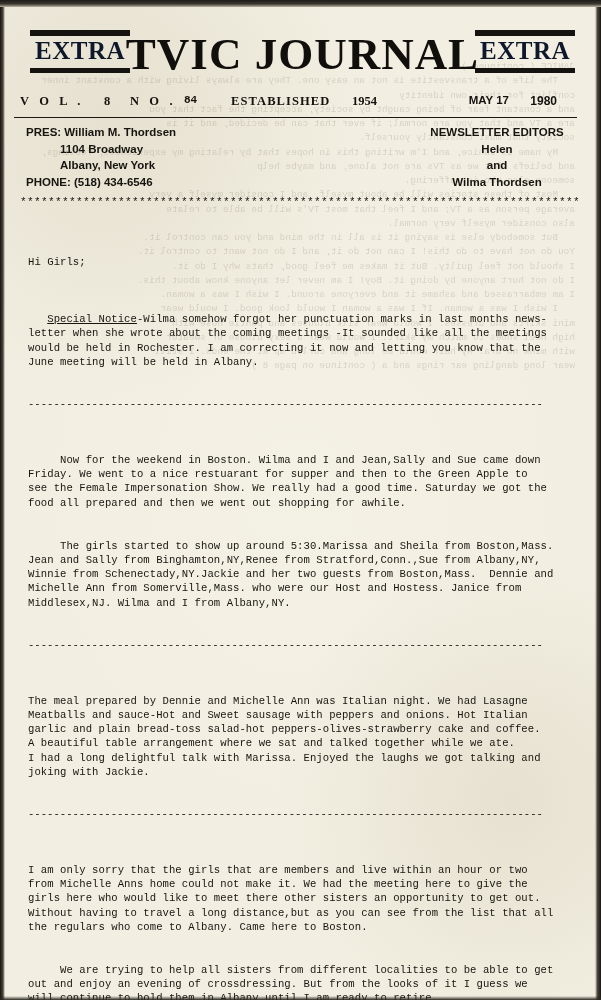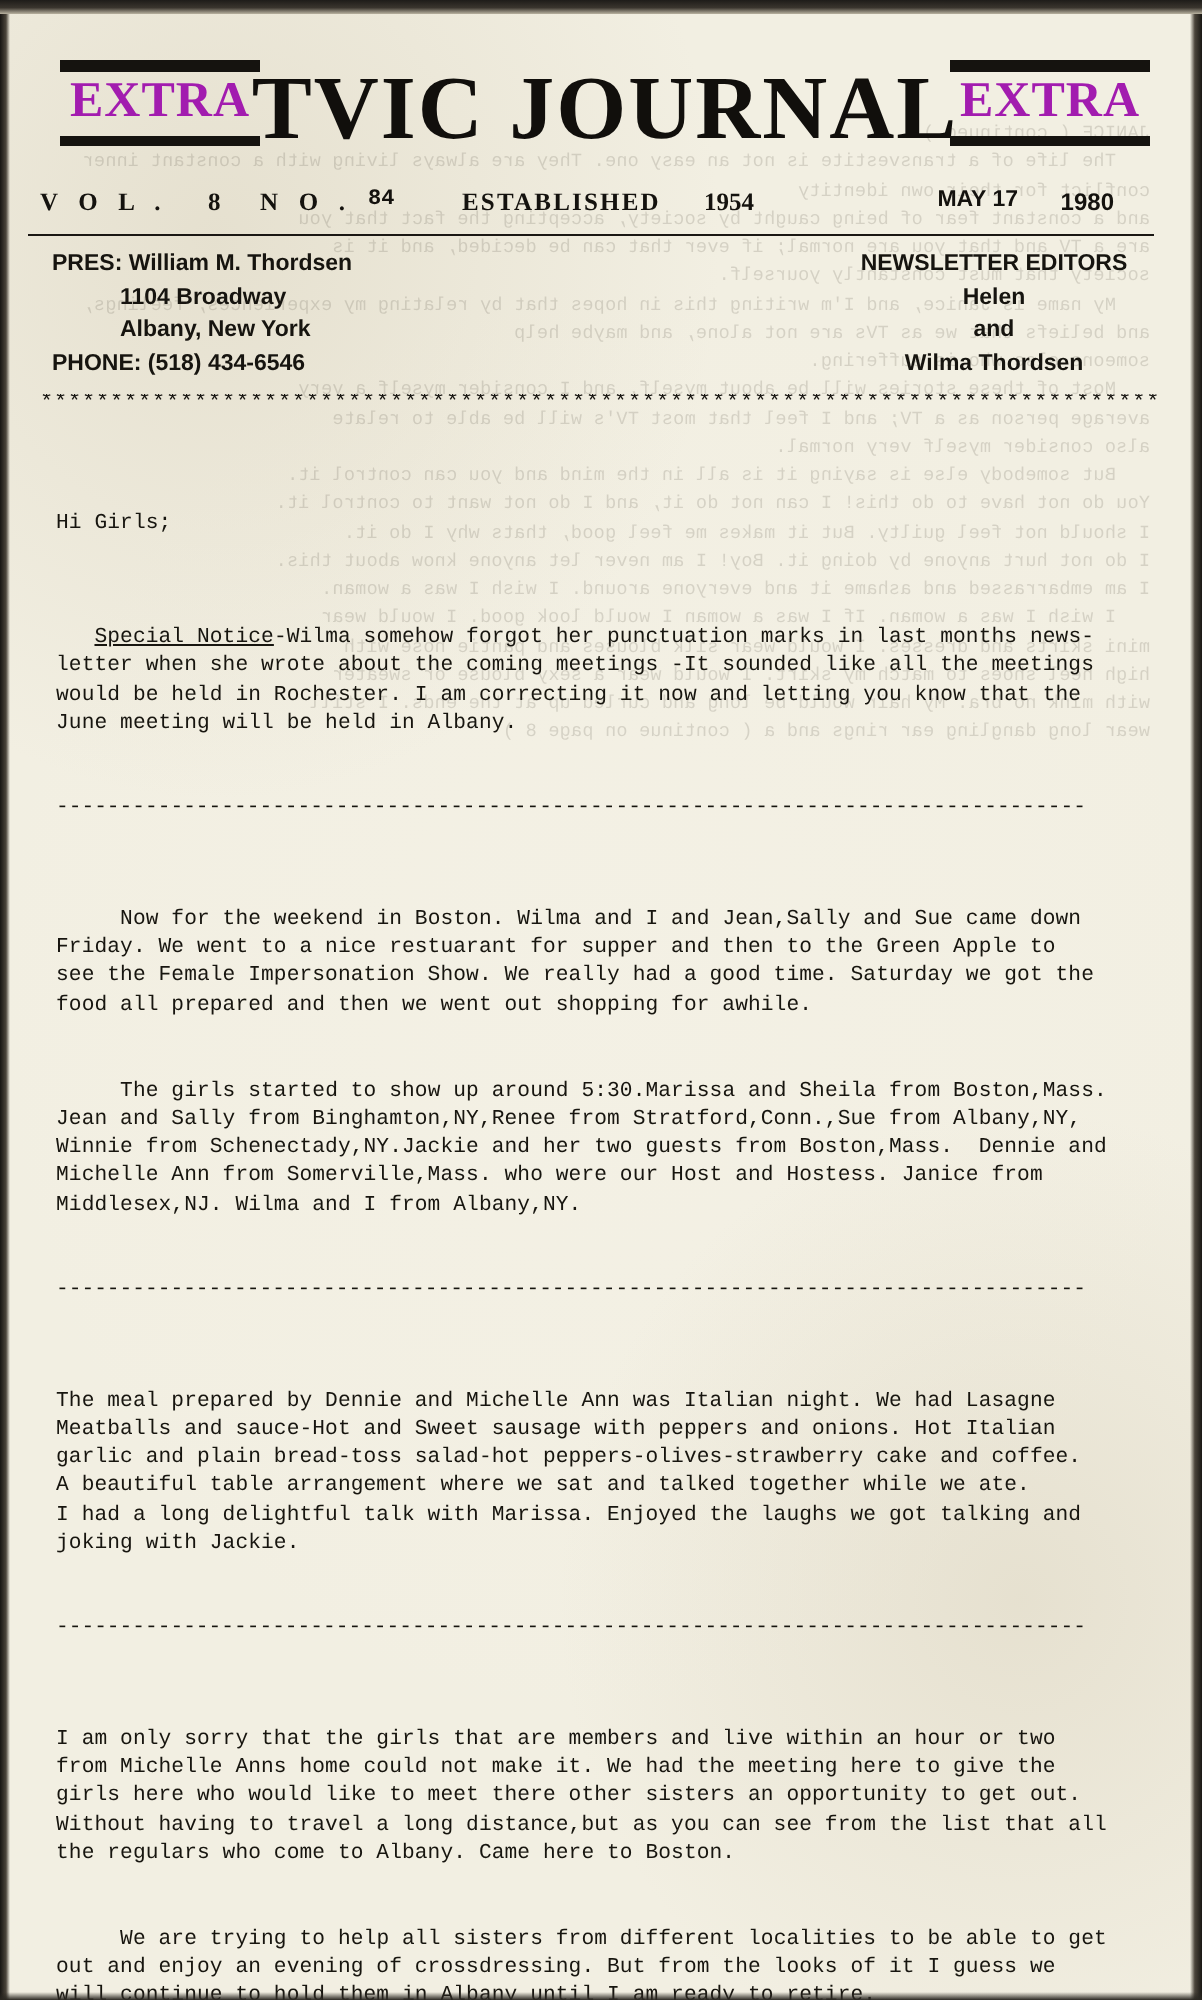--- a/index.html
+++ b/index.html
@@ -104,21 +104,21 @@
     height: 6px;
     background: #15130f;
     margin: 0 4px;
   }
   .extra-rule.bot { margin-top: 2px; height: 5px; }
   .extra-word {
     font-family: "Liberation Serif", "DejaVu Serif", serif;
     font-weight: bold;
     font-size: 25px;
     letter-spacing: 0.5px;
-    color: #a21caf;
+    color: #0f172a;
     line-height: 30px;
   }
   .journal-title {
     position: absolute;
     left: 0; right: 0;
     top: -2px;
     text-align: center;
     font-family: "Liberation Serif", "DejaVu Serif", serif;
     font-weight: bold;
     font-size: 45px;

